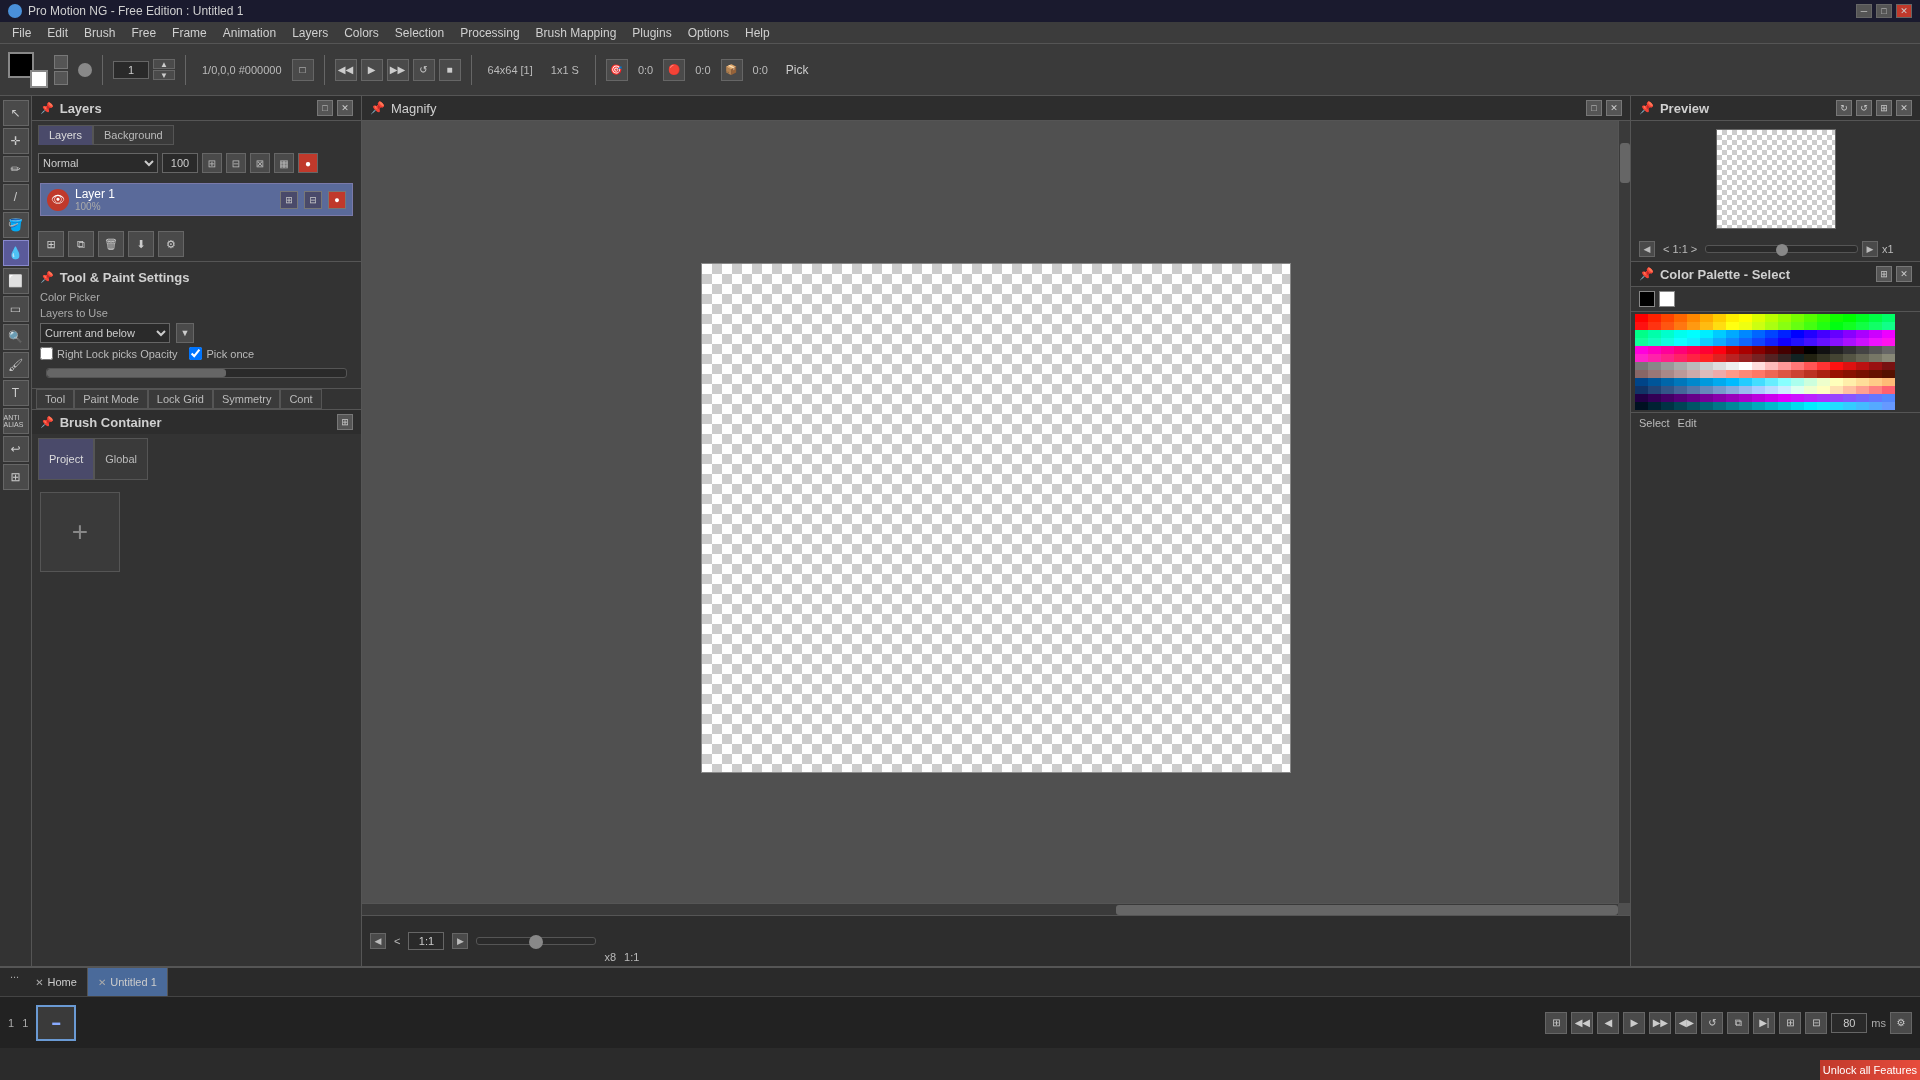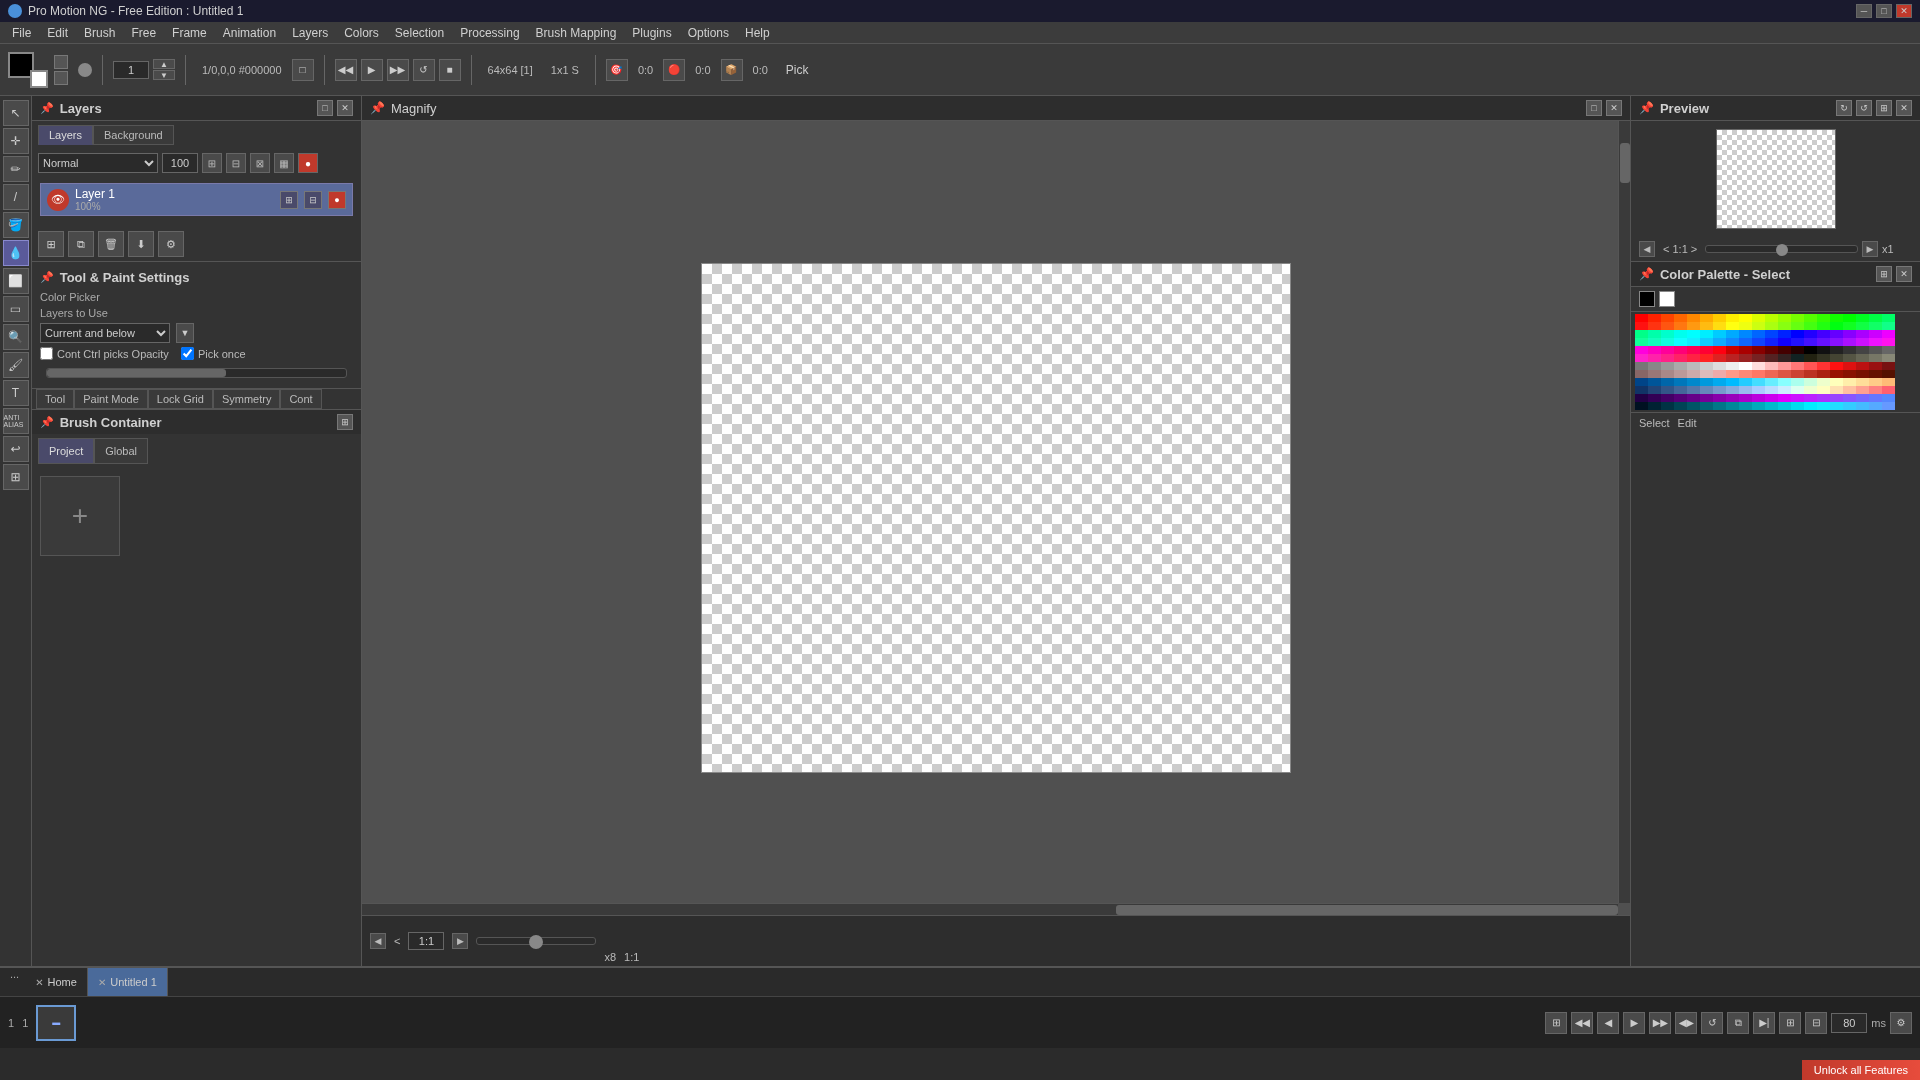--- a/index.html
+++ b/index.html
@@ -79,21 +79,21 @@
     
     
     #tool-tabs { display: flex; padding: 0 4px; gap: 0; border-top: 1px solid #555; }
     .tool-tab { padding: 3px 8px; font-size: 11px; color: #bbb; background: #3a3a3a; border: 1px solid #555; cursor: pointer; white-space: nowrap; }
     
     
     #brush-container { border-top: 1px solid #555; flex: 1; }
     #brush-header { display: flex; align-items: center; justify-content: space-between; padding: 4px 8px; background: #2d2d2d; }
     .brush-title-row { display: flex; align-items: center; gap: 6px; }
     #brush-tabs { display: flex; padding: 4px 6px; gap: 0; }
-    .brush-tab { padding: 6px 10px; font-size: 11px; color: #bbb; background: #3a3a3a; border: 1px solid #555; cursor: pointer; }
+    .brush-tab { padding: 14px 10px; font-size: 11px; color: #bbb; background: #3a3a3a; border: 1px solid #555; cursor: pointer; }
     .brush-tab.active { background: #4a4a6a; color: #ddd; }
     #brush-area { flex: 1; padding: 8px; }
     .brush-add-btn { width: 80px; height: 80px; background: #3a3a3a; border: 1px solid #555; display: flex; align-items: center; justify-content: center; cursor: pointer; color: #888; font-size: 28px; }
     
     
     #canvas-area { flex: 1; background: #404040; display: flex; flex-direction: column; }
     #canvas-header { background: #2d2d2d; padding: 4px 8px; display: flex; align-items: center; justify-content: space-between; border-bottom: 1px solid #555; }
     .canvas-title { color: #d0d0d0; font-size: 13px; }
     #canvas-container { flex: 1; overflow: hidden; position: relative; background: #505050; display: flex; align-items: center; justify-content: center; }
     #canvas-scroll-v { position: absolute; right: 0; top: 0; width: 12px; height: calc(100% - 12px); background: #3a3a3a; border-left: 1px solid #555; }
@@ -150,21 +150,21 @@
     
     
     #filmstrip { height: 52px; background: #222; border-top: 1px solid #444; display: flex; align-items: center; padding: 0 8px; gap: 8px; }
     .film-frame { width: 40px; height: 36px; background: #3a3a3a; border: 2px solid #6a9ad4; display: flex; align-items: center; justify-content: center; color: #ccc; font-size: 10px; }
     .film-controls { display: flex; align-items: center; gap: 4px; margin-left: auto; }
     .film-btn { width: 22px; height: 22px; background: #4a4a4a; border: 1px solid #666; display: flex; align-items: center; justify-content: center; color: #ccc; font-size: 10px; cursor: pointer; }
     .film-input { background: #2a2a2a; border: 1px solid #666; color: #ccc; font-size: 11px; width: 36px; height: 20px; text-align: center; }
     .film-label { color: #aaa; font-size: 11px; }
     
     
-    #unlock-banner { position: fixed; bottom: 0; right: 0; background: linear-gradient(90deg, #c0392b, #e74c3c); padding: 4px 12px; color: white; font-size: 11px; cursor: pointer; }
+    #unlock-banner { position: fixed; bottom: 0; right: 0; background: linear-gradient(90deg, #c0392b, #e74c3c); padding: 4px 3px; color: white; font-size: 11px; cursor: pointer; }
     
     .panel-collapse-btn { width: 16px; height: 16px; background: #555; border: 1px solid #777; display: flex; align-items: center; justify-content: center; color: #ccc; font-size: 9px; cursor: pointer; }
     
     
     #palette-area { width: 100%; padding: 2px 4px; }
   </style>
 </head>
 <body>
 
 <div id="titlebar">
@@ -329,21 +329,21 @@
         <select class="combo-select">
           <option>Current and below</option>
           <option>All layers</option>
           <option>Current only</option>
         </select>
         <div class="combo-arrow">▼</div>
       </div>
       <div class="checkbox-row">
         <div class="check-item">
           <input type="checkbox" style="">
-          <span>Cont Ctrl picks Opacity</span>
+          <span>Right Lock picks Opacity</span>
         </div>
         <div class="check-item">
           <input type="checkbox" checked="" style="">
           <span>Pick once</span>
         </div>
       </div>
 
       <div id="settings-scrollbar">
         <div class="scrollbar-track">
           <div class="scrollbar-thumb"></div>

